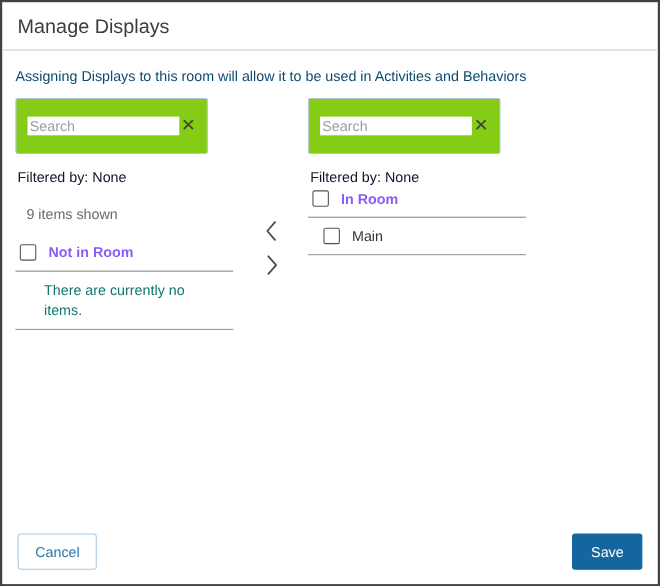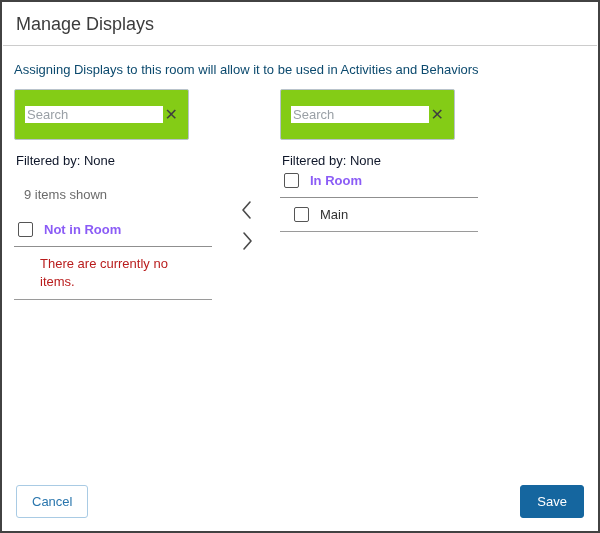--- a/index.html
+++ b/index.html
@@ -112,21 +112,21 @@
   }
 
   .empty-row {
     border-bottom: 1px solid #9a9a9a;
     padding: 8px 0 9px 26px;
   }
   .empty-msg {
     display: block;
     max-width: 150px;
     font-size: 13px;
-    color: #b91c1c;
+    color: #0f766e;
     line-height: 1.35;
   }
 
   .list-item {
     display: flex;
     align-items: center;
     gap: 11px;
     padding: 9px 0 9px 14px;
     border-bottom: 1px solid #9a9a9a;
   }

